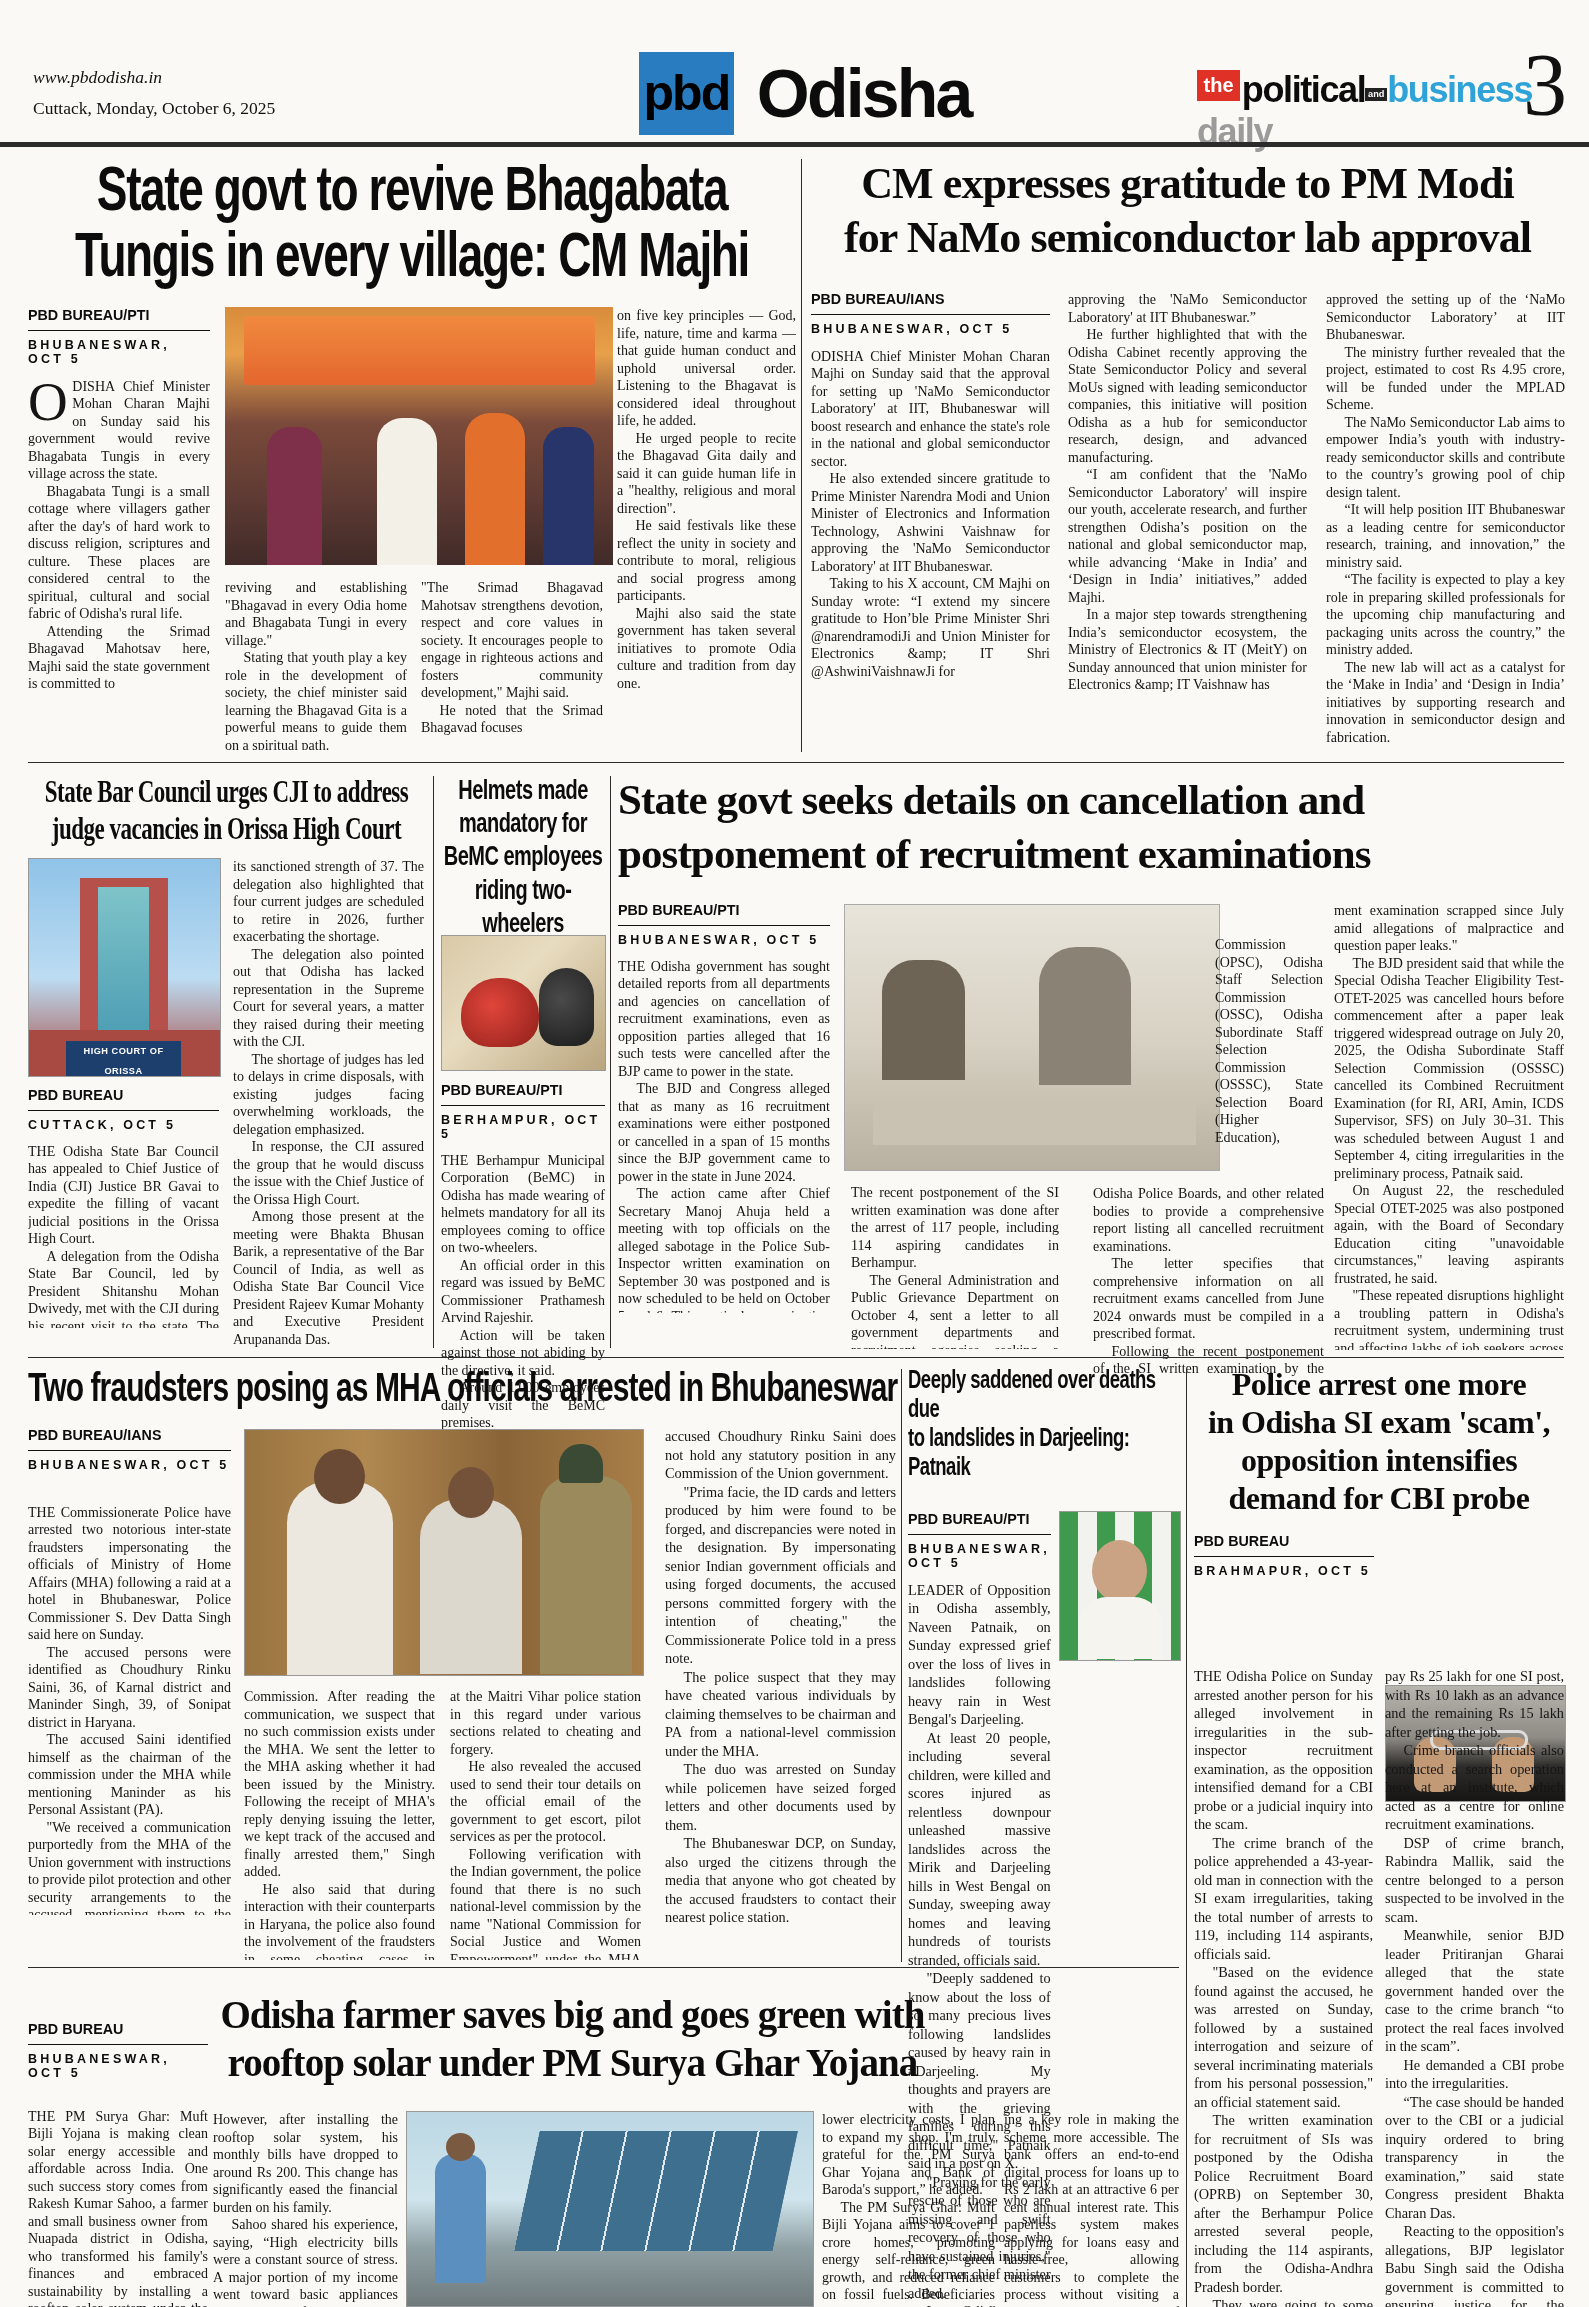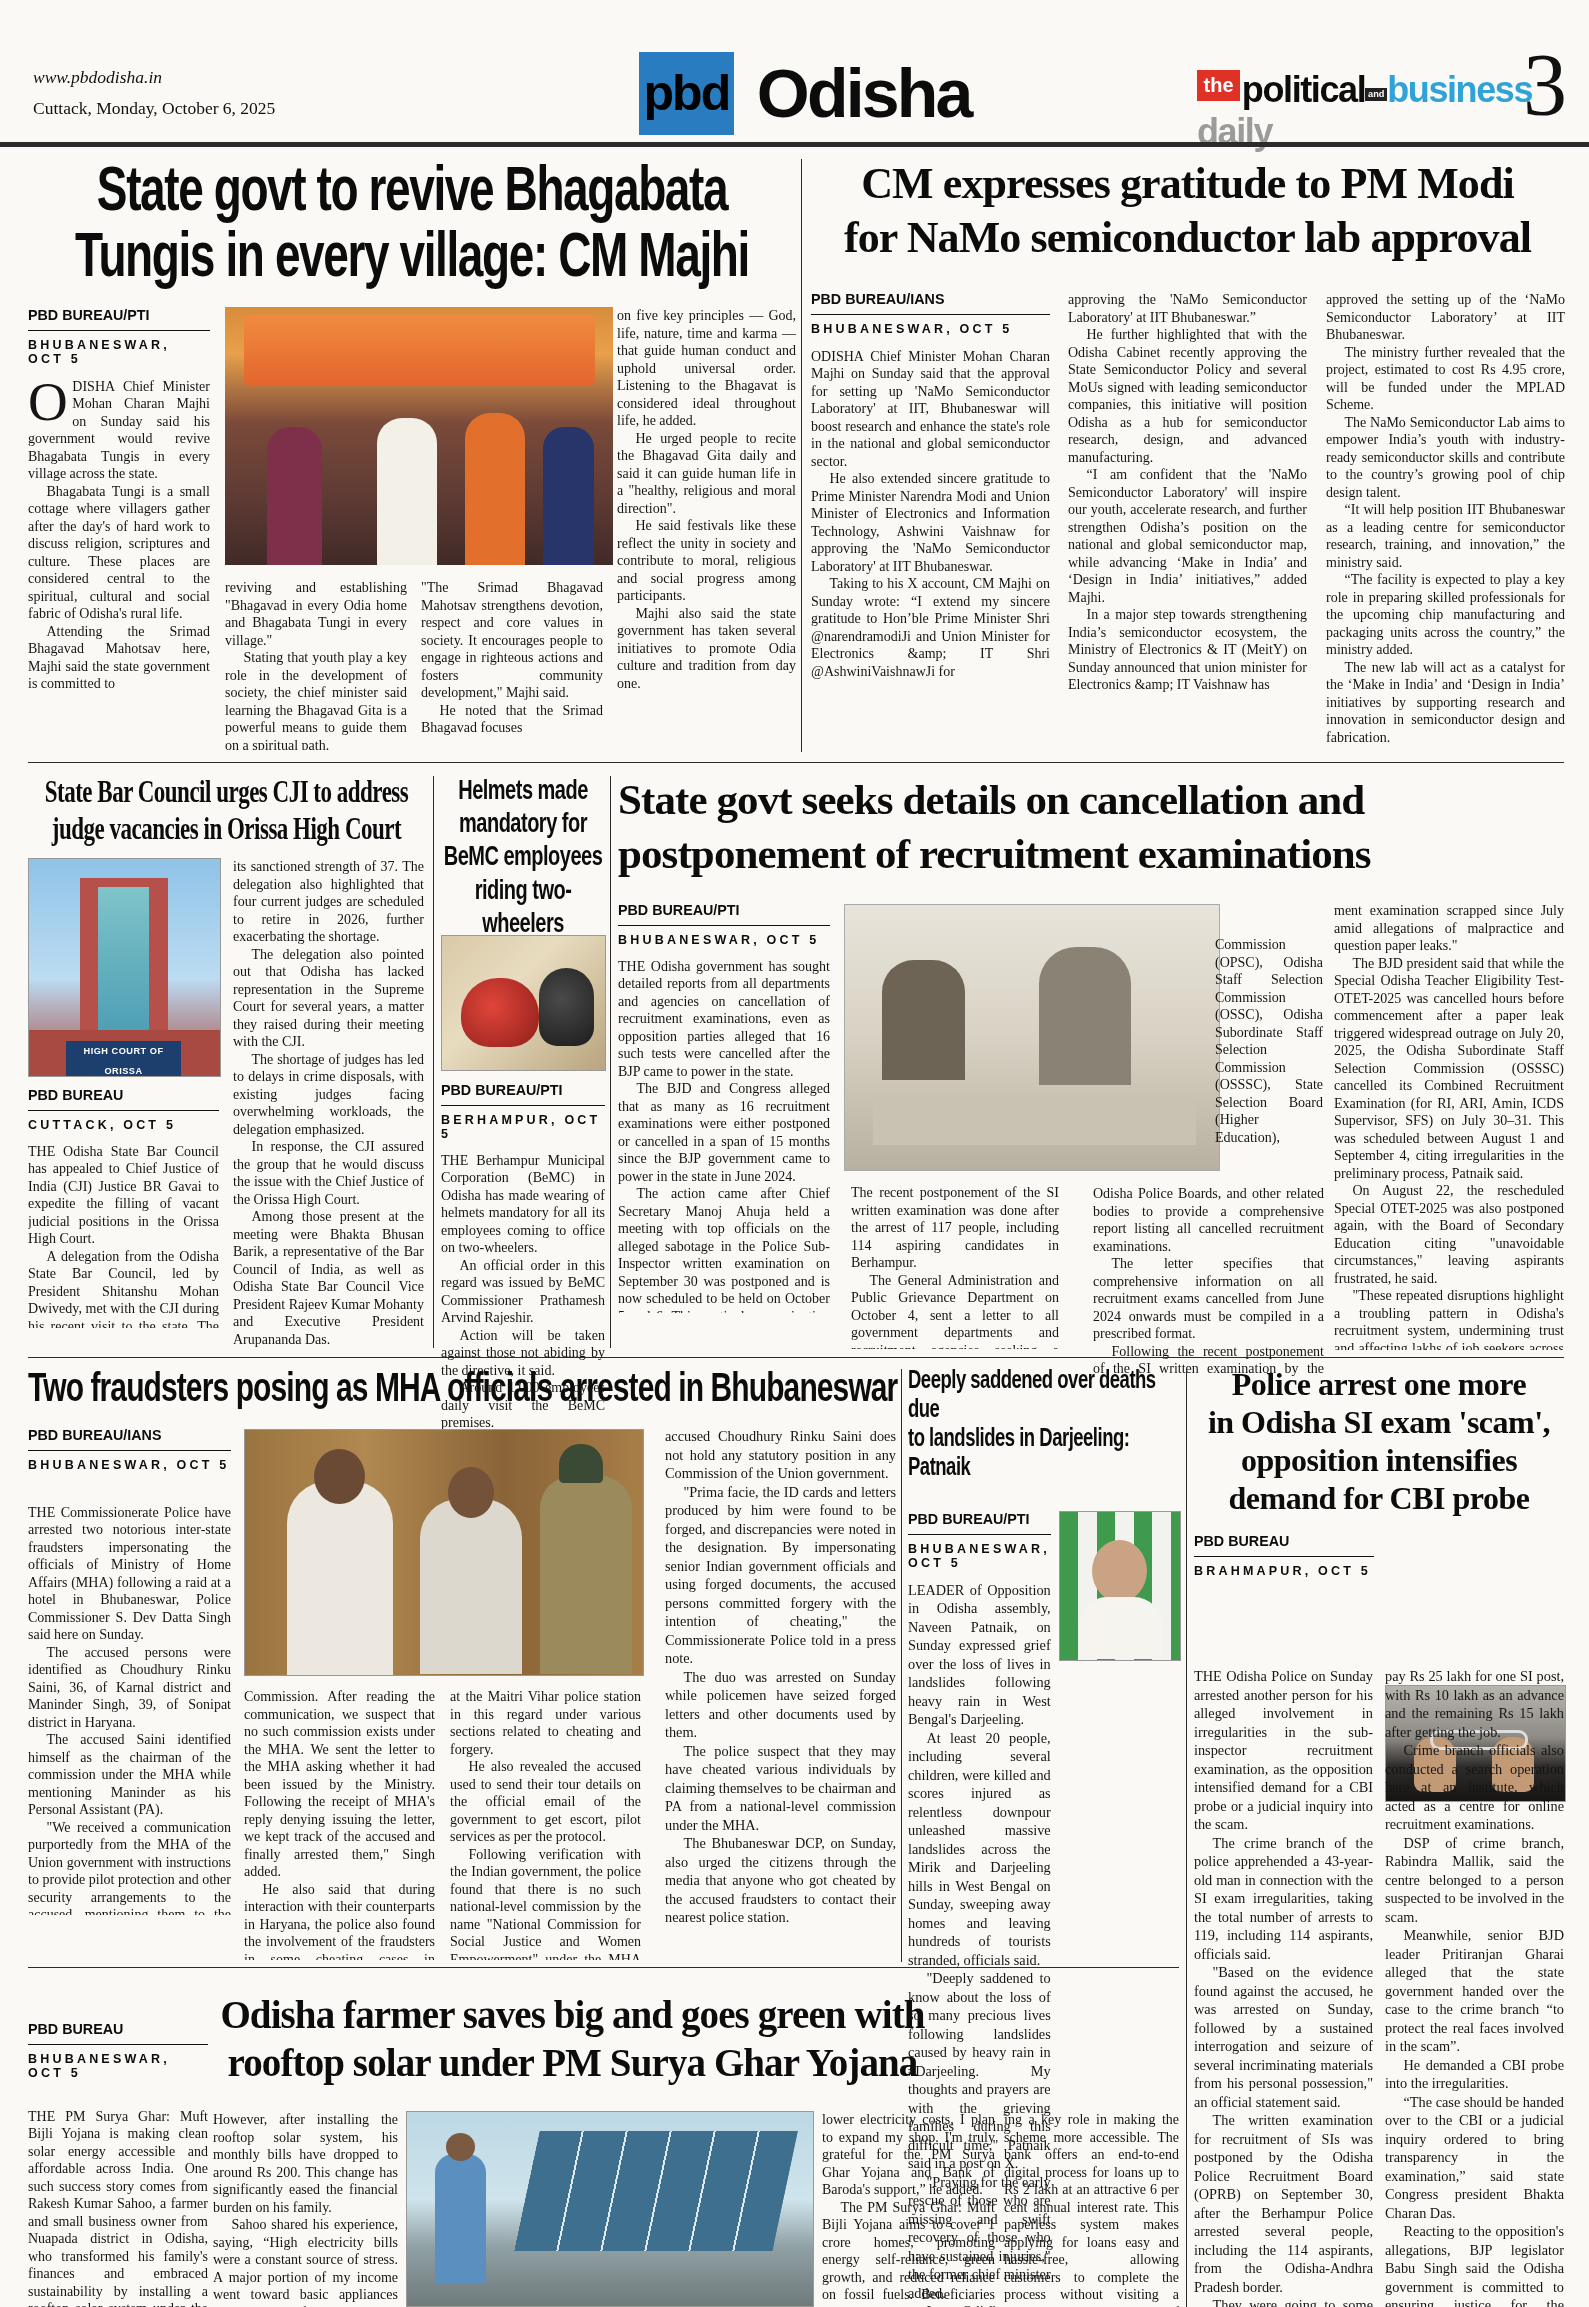--- a/index.html
+++ b/index.html
@@ -247,22 +247,22 @@
           <p class="para">He also said that during interaction with their counterparts in Haryana, the police also found the involvement of the fraudsters in some cheating cases in Haryana as well.</p>
         </div>
       <div class="abs body-text" style="left:422px;top:261px;width:191px;height:272px;">
           <p class="para">at the Maitri Vihar police station in this regard under various sections related to cheating and forgery.</p>
           <p class="para">He also revealed the accused used to send their tour details on the official email of the government to get escort, pilot services as per the protocol.</p>
           <p class="para">Following verification with the Indian government, the police found that there is no such national-level commission by the name "National Commission for Social Justice and Women Empowerment" under the MHA or the Union Ministry of Social Justice and Empowerment.</p>
         </div>
       <div class="abs body-text" style="left:637px;top:0;width:231px;height:533px;font-size:14.3px;line-height:18.5px;">
           <p class="para">accused Choudhury Rinku Saini does not hold any statutory position in any Commission of the Union government.</p>
           <p class="para">"Prima facie, the ID cards and letters produced by him were found to be forged, and discrepancies were noted in the designation. By impersonating senior Indian government officials and using forged documents, the accused persons committed forgery with the intention of cheating," the Commissionerate Police told in a press note.</p>
+          <p class="para">The police suspect that they may have cheated various individuals by claiming themselves to be chairman and PA from a national-level commission under the MHA.</p>
           <p class="para">The duo was arrested on Sunday while policemen have seized forged letters and other documents used by them.</p>
-          <p class="para">The police suspect that they may have cheated various individuals by claiming themselves to be chairman and PA from a national-level commission under the MHA.</p>
           <p class="para">The Bhubaneswar DCP, on Sunday, also urged the citizens through the media that anyone who got cheated by the accused fraudsters to contact their nearest police station.</p>
         </div>
     </div>
   </div>
 
   <div class="abs vrule" style="left:901px;top:1369px;height:593px;"></div>
 
   <div class="abs" style="left:908px;top:1365px;width:273px;height:598px;">
     <div class="hl-sans stretchL" style="font-size:18.5px;line-height:21px;letter-spacing:-0.5px;">
       <div>Deeply saddened over deaths due</div>

